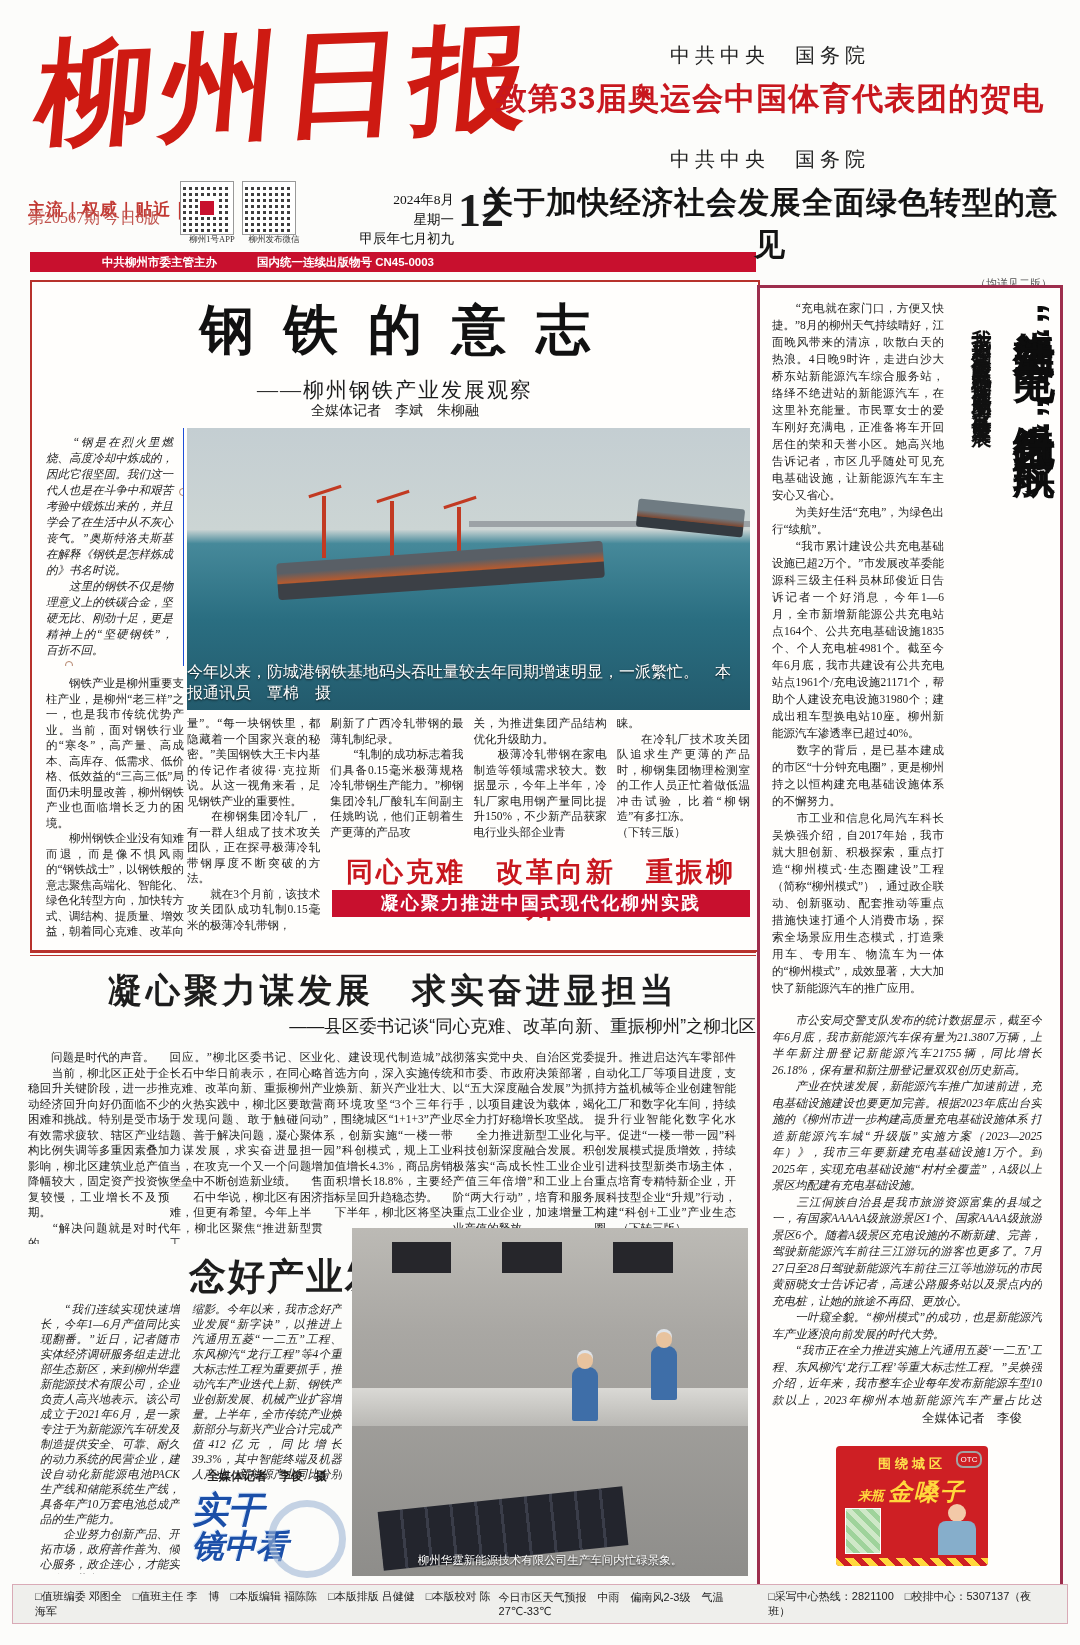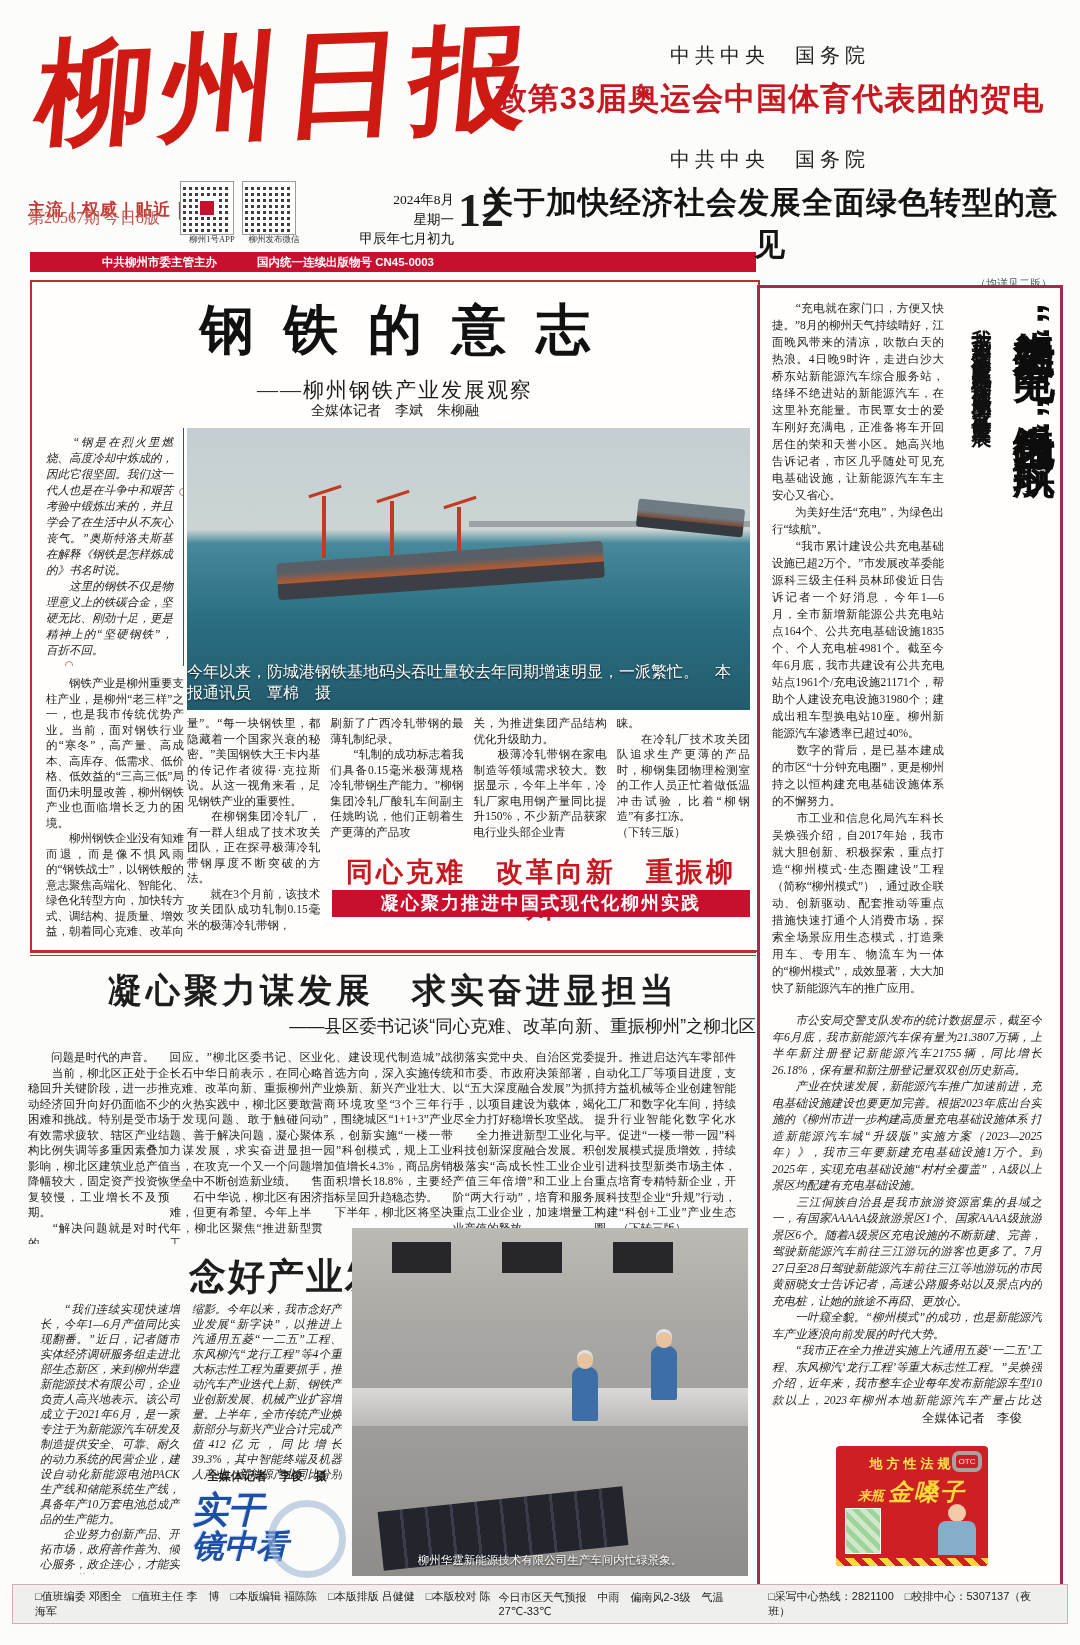--- a/index.html
+++ b/index.html
@@ -106,21 +106,21 @@
           font-weight:bold;letter-spacing:4px;color:#111;}
   .ra-title{position:absolute;top:10px;right:-2px;height:706px;writing-mode:vertical-rl;font-size:42px;
             font-weight:bold;letter-spacing:1px;color:#0d0d0d;}
   .ra-bottom{position:absolute;left:12px;top:724px;width:270px;height:396px;font-size:11.5px;line-height:16.5px;font-style:italic;}
   .ra-byline{position:absolute;left:12px;top:1122px;width:250px;text-align:right;font-size:12.5px;}
   .ad{position:absolute;left:76px;top:1158px;width:152px;height:120px;background:#ce1f24;border-radius:4px;
       overflow:hidden;}
   .ad-l1{margin-top:9px;text-align:center;color:#ffe34d;font-weight:bold;font-size:13px;letter-spacing:4px;}
   .ad-l2{text-align:center;color:#ffd83d;font-weight:bold;font-style:italic;margin-top:3px;}
   .ad-l2 .small{font-size:13px;} .ad-l2 .big{font-size:24px;letter-spacing:2px;}
-  .otc{position:absolute;top:5px;right:6px;width:22px;height:13px;border:4px solid #a3a3a3;border-radius:7px;
+  .otc{position:absolute;top:5px;right:6px;width:22px;height:13px;border:2px solid #a3a3a3;border-radius:7px;
        color:#fff;font-size:8px;line-height:13px;text-align:center;margin-left:40px;}
   .pack{position:absolute;left:9px;bottom:12px;width:34px;height:44px;border:1px solid #fff;
         background:repeating-linear-gradient(45deg,#cfe8c8 0 5px,#9fd39b 5px 10px);}
   .person{position:absolute;right:10px;bottom:10px;width:42px;height:52px;}
   .person:before{content:"";position:absolute;left:12px;top:0;width:18px;height:18px;border-radius:50%;background:#f3c9a8;}
   .person:after{content:"";position:absolute;left:2px;top:17px;width:38px;height:34px;border-radius:8px 8px 0 0;background:#86aecb;}
   .ad-stripes{position:absolute;bottom:0;left:0;right:0;height:8px;
         background:repeating-linear-gradient(45deg,#ffd83d 0 6px,#ce1f24 6px 12px);}
 
   
@@ -259,21 +259,21 @@
 　　产业在快速发展，新能源汽车推广加速前进，充电基础设施建设也要更加完善。根据2023年底出台实施的《柳州市进一步构建高质量充电基础设施体系 打造新能源汽车城“升级版”实施方案（2023—2025年）》，我市三年要新建充电基础设施1万个。到2025年，实现充电基础设施“村村全覆盖”，A级以上景区均配建有充电基础设施。
 　　三江侗族自治县是我市旅游资源富集的县域之一，有国家AAAAA级旅游景区1个、国家AAAA级旅游景区6个。随着A级景区充电设施的不断新建、完善，驾驶新能源汽车前往三江游玩的游客也更多了。7月27日至28日驾驶新能源汽车前往三江等地游玩的市民黄丽晓女士告诉记者，高速公路服务站以及景点内的充电桩，让她的旅途不再囧、更放心。
 　　一叶窥全貌。“柳州模式”的成功，也是新能源汽车产业逐浪向前发展的时代大势。
 　　“我市正在全力推进实施上汽通用五菱‘一二五’工程、东风柳汽‘龙行工程’等重大标志性工程。”吴焕强介绍，近年来，我市整车企业每年发布新能源车型10款以上，2023年柳州本地新能源汽车产量占比达45%，快速构建了百亿规模电池产业，也推动广西新能源汽车实验室、国家汽车质量监督检验中心（柳州）等研发检测机构落户柳州。今年上半年，全市汽车产业完成产值504亿元，同比增长18.4%。
 　　好消息一个连一个。8月1日起，地方性法规《柳州市新能源汽车充电基础设施条例》正式施行。作为我市首部涉及新能源汽车这个新兴领域的地方性法规，它以助推我市加快构建安全、便捷、高效、智能的新能源汽车充电服务保障体系和打造国际新能源汽车产业高地为重要使命。
 　　市住房城乡建设局副局长邵宁表示，该局作为新能源汽车充电基础设施建设的日常监管部门，将围绕“让充电更安全、便捷、高效、智能”，打好充电基础设施建设“组合拳”，进一步构建高质量充电基础设施体系，助力我市新能源汽车产业高质量发展。</div>
     <div class="ra-byline">全媒体记者　李俊</div>
 
     <div class="ad">
       <div class="otc sans">OTC</div>
-      <div class="ad-l1 sans">地方性法规</div>
+      <div class="ad-l1 sans">围绕城区</div>
       <div class="ad-l2">
         <span class="small">来瓶</span>
         <span class="big">金嗓子</span>
       </div>
       <div class="pack"></div>
       <div class="person"></div>
       <div class="ad-stripes"></div>
     </div>
   </div>
 

